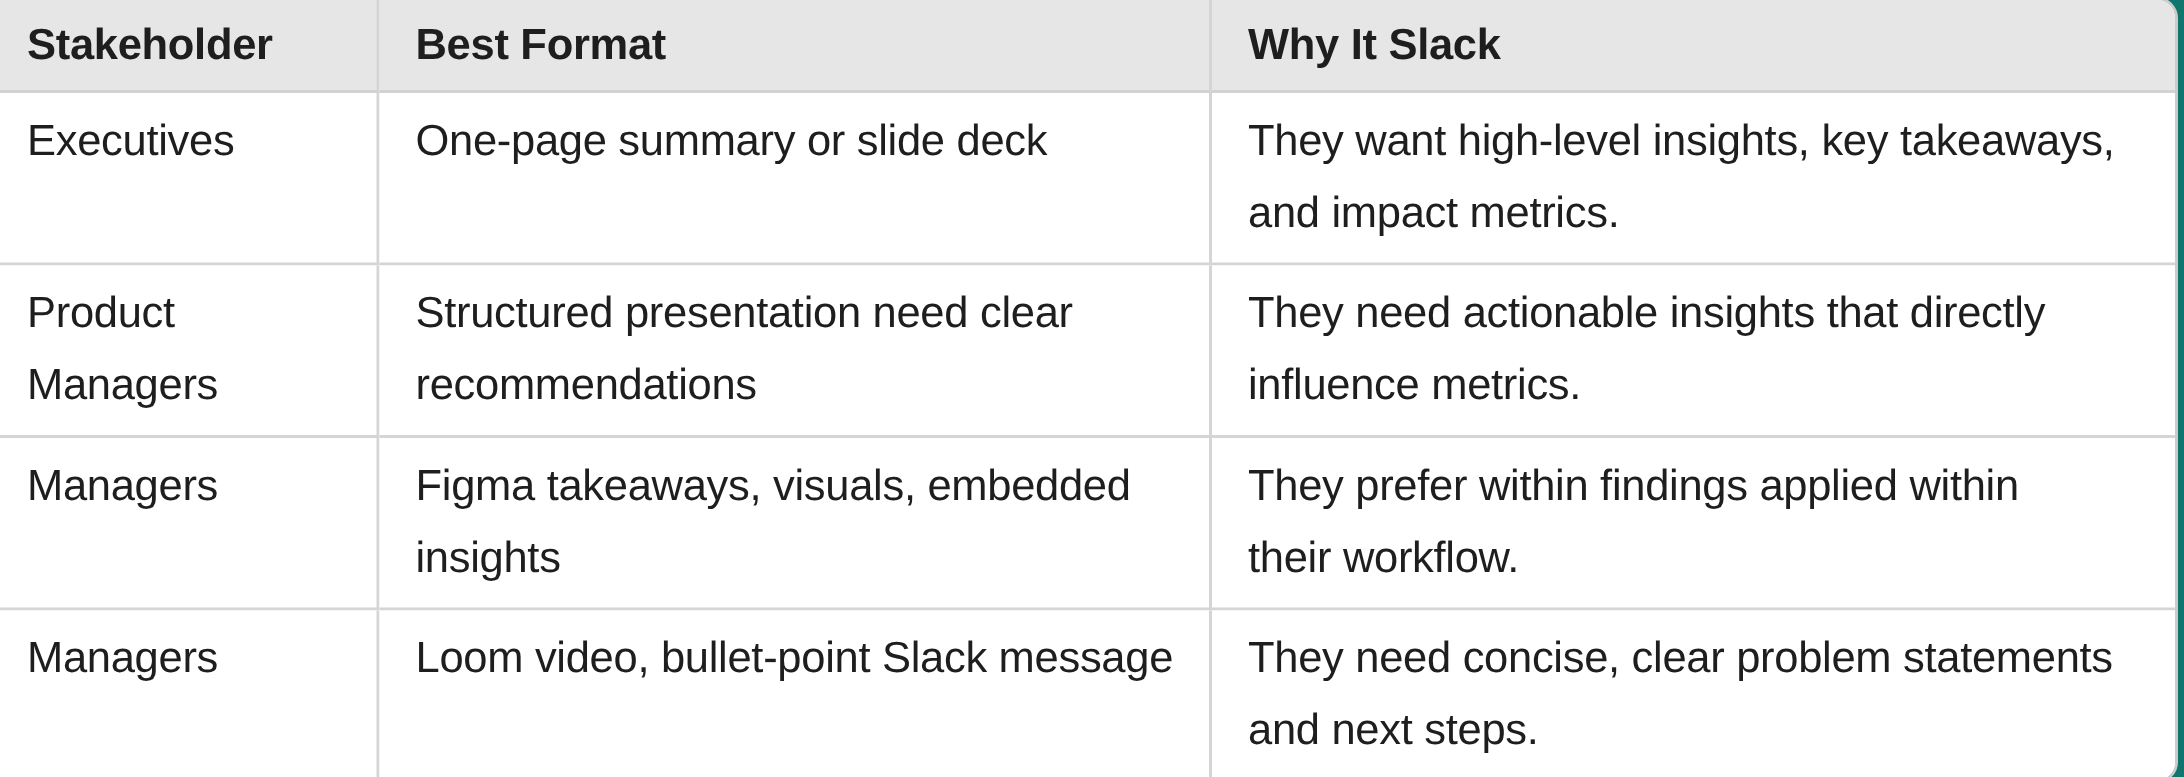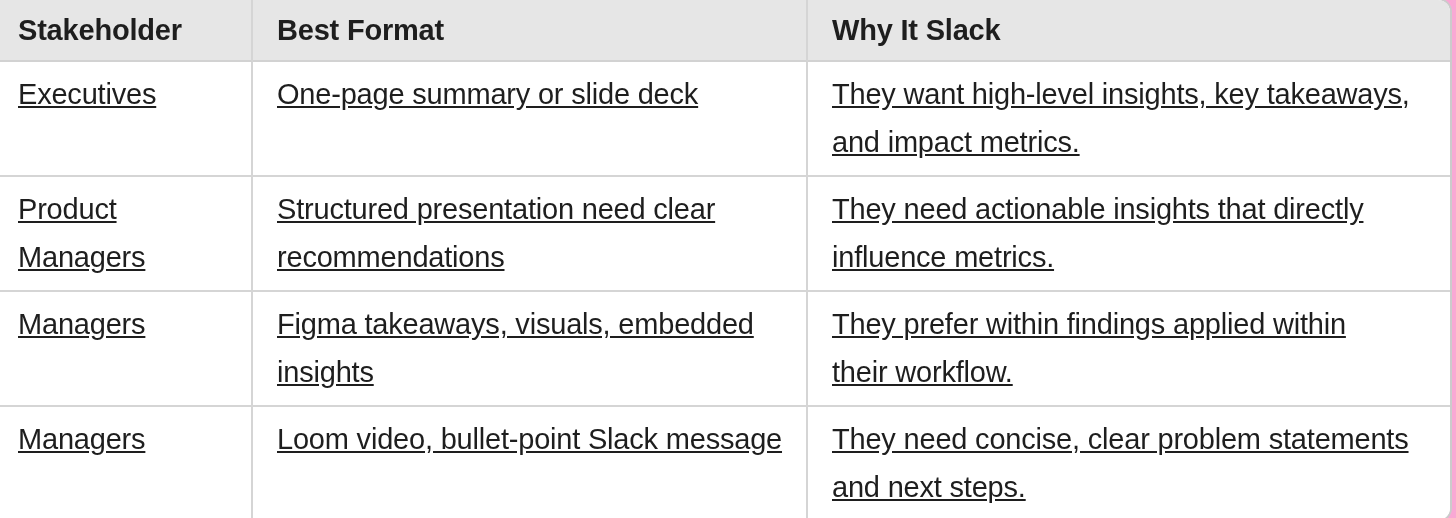--- a/index.html
+++ b/index.html
@@ -5,21 +5,21 @@
   html, body {
     margin: 0;
     padding: 0;
     background: #FFFFFF;
   }
   #canvas {
     position: relative;
     width: 1456px;
     height: 518px;
     overflow: hidden;
-    background: #f9a8d4;
+    background: #0f766e;
     font-family: "Liberation Sans", sans-serif;
     color: #1E1E1E;
   }
   
   .table-wrap {
     position: absolute;
     left: -8px;
     top: -2px;
     width: 1460px;
     border: 2px solid #CBCBCB;
@@ -60,21 +60,20 @@
     font-weight: 400;
     padding: 8px 24px 9px 24px;
     vertical-align: top;
     border-bottom: 2px solid #D5D5D5;
     line-height: 48px;
   }
   tbody tr:last-child td { border-bottom: none; }
   td .cell-text {
     white-space: pre;      
     display: block;
-    text-decoration: underline;
   }
 </style>
 </head>
 <body>
 
 <div id="canvas">
   <div class="table-wrap">
     <table class="stakeholder-table">
       <colgroup>
         <col class="c1">

